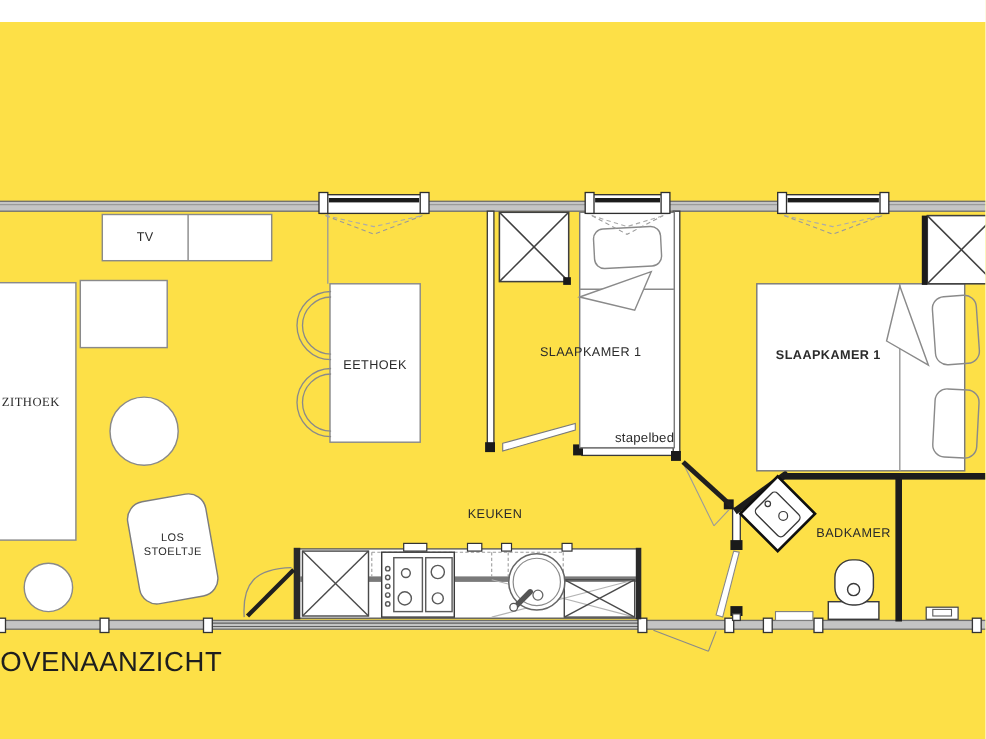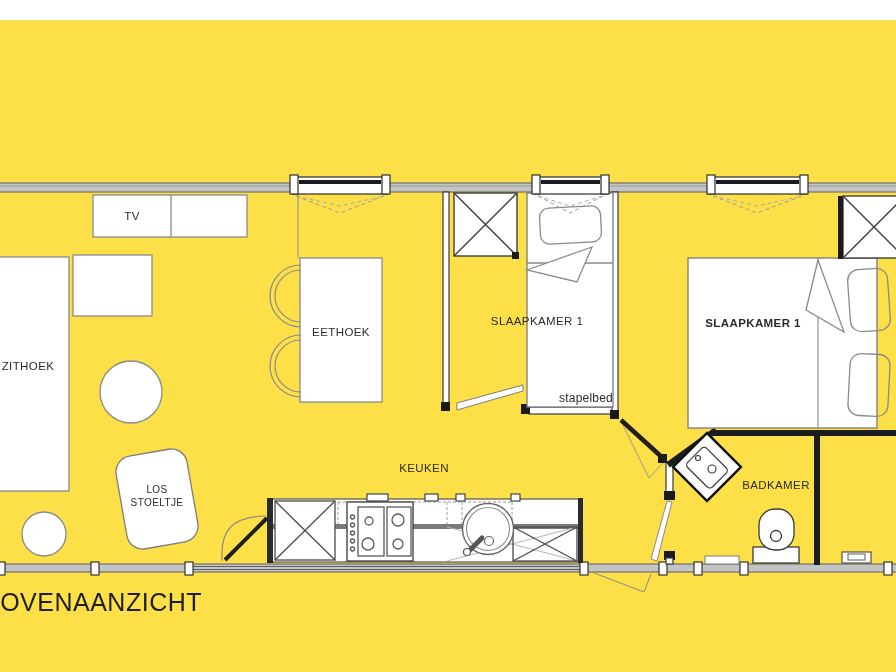--- a/index.html
+++ b/index.html
@@ -254,31 +254,31 @@
       <rect x="709" y="157" width="97" height="17" fill="#ffffff" stroke="#2e2e2e" stroke-width="1.2"></rect>
       <rect x="716" y="160" width="83" height="4" fill="#1c1c1c"></rect>
       <rect x="707" y="155" width="8" height="19" fill="#ffffff" stroke="#2e2e2e" stroke-width="1.2"></rect>
       <rect x="800" y="155" width="8" height="19" fill="#ffffff" stroke="#2e2e2e" stroke-width="1.2"></rect>
     </g>
   </g>
 </svg>
 
 <div class="lbl" style="left:132px;top:196px;">TV</div>
 
-<div class="lbl" style="left:28px;top:346px;">ZITHOEK</div>
+<div class="lbl" style="left:28px;top:346px;font-family:Liberation Serif, serif;">ZITHOEK</div>
 
 <div class="lbl" style="left:341px;top:312px;">EETHOEK</div>
 
 <div class="lbl" style="left:537px;top:301px;">SLAAPKAMER 1</div>
 
 <div class="lbl small" style="left:586px;top:378px;">stapelbed</div>
 
 <div class="lbl" style="left:753px;top:303px;font-weight:bold;">SLAAPKAMER 1</div>
 
-<div class="lbl" style="left:424px;top:448px;">KEUKEN</div>
+<div class="lbl" style="left:450px;top:448px;">KEUKEN</div>
 
 <div class="lbl" style="left:776px;top:465px;">BADKAMER</div>
 
 <div class="lbl wrap" style="left:157px;top:476px;">LOS STOELTJE</div>
 
 <div class="lbl title" style="left:-17px;top:568px;">BOVENAANZICHT</div>
 
 </div>
 
 </body></html>

